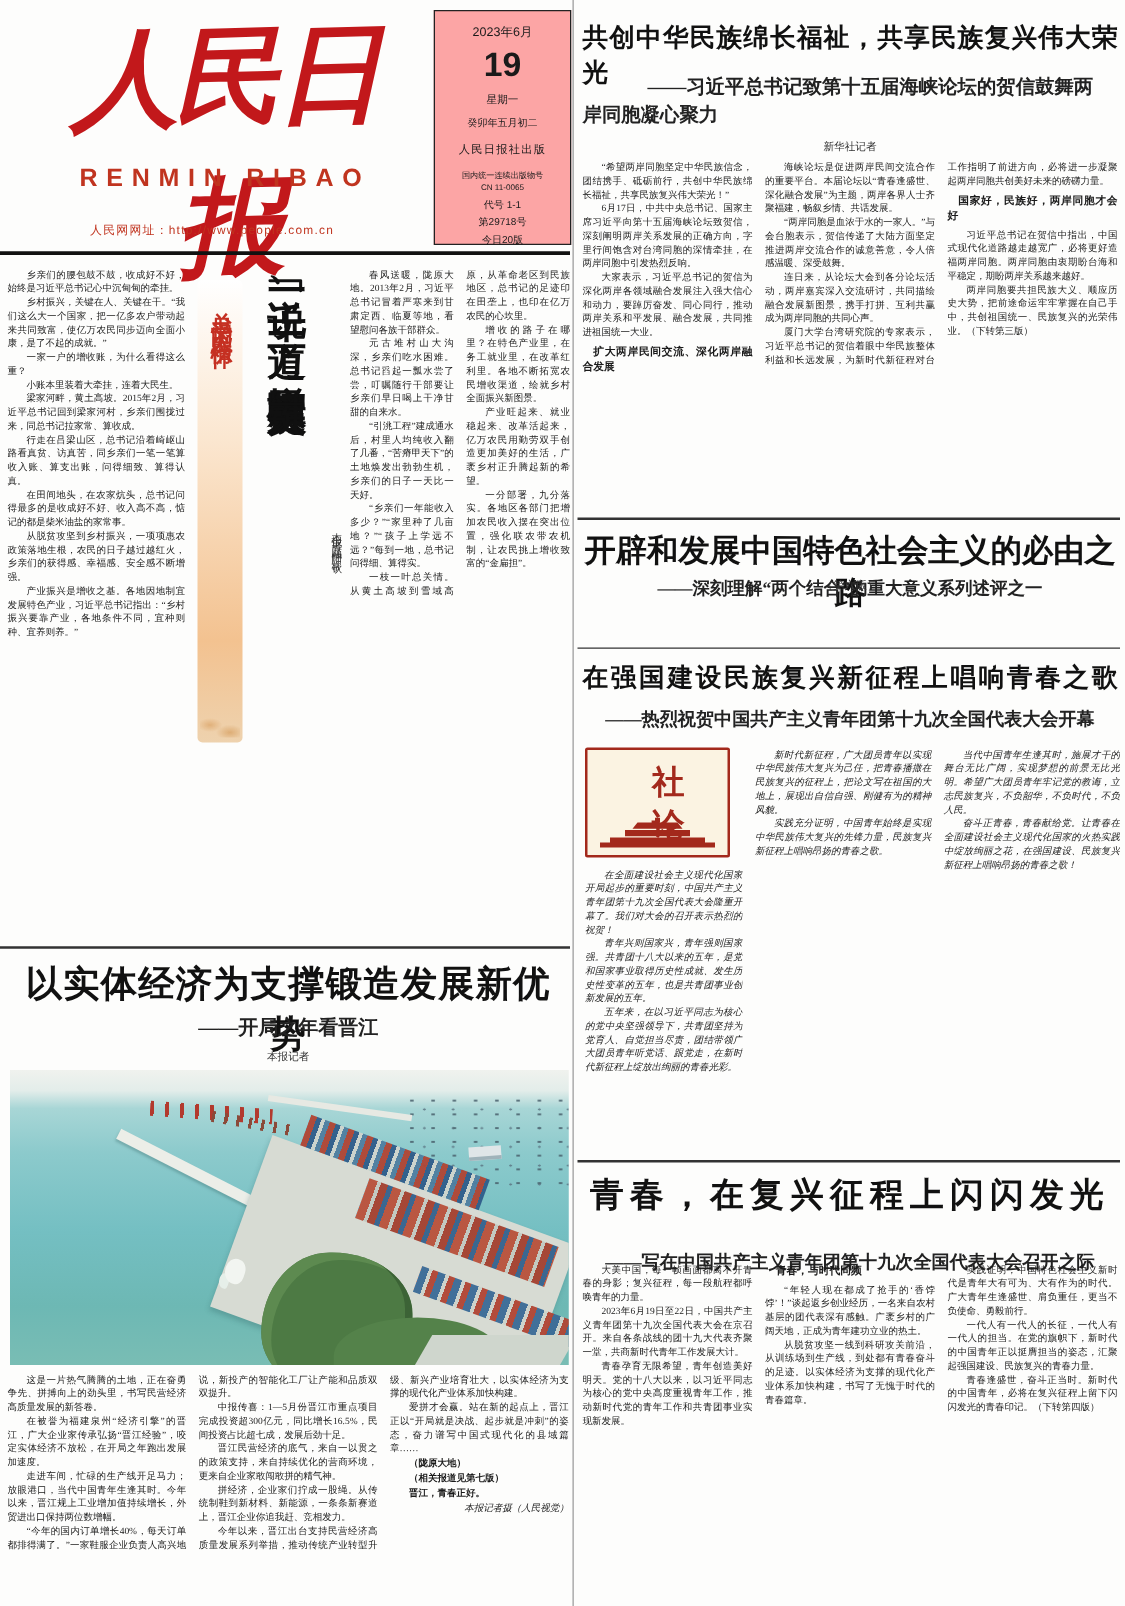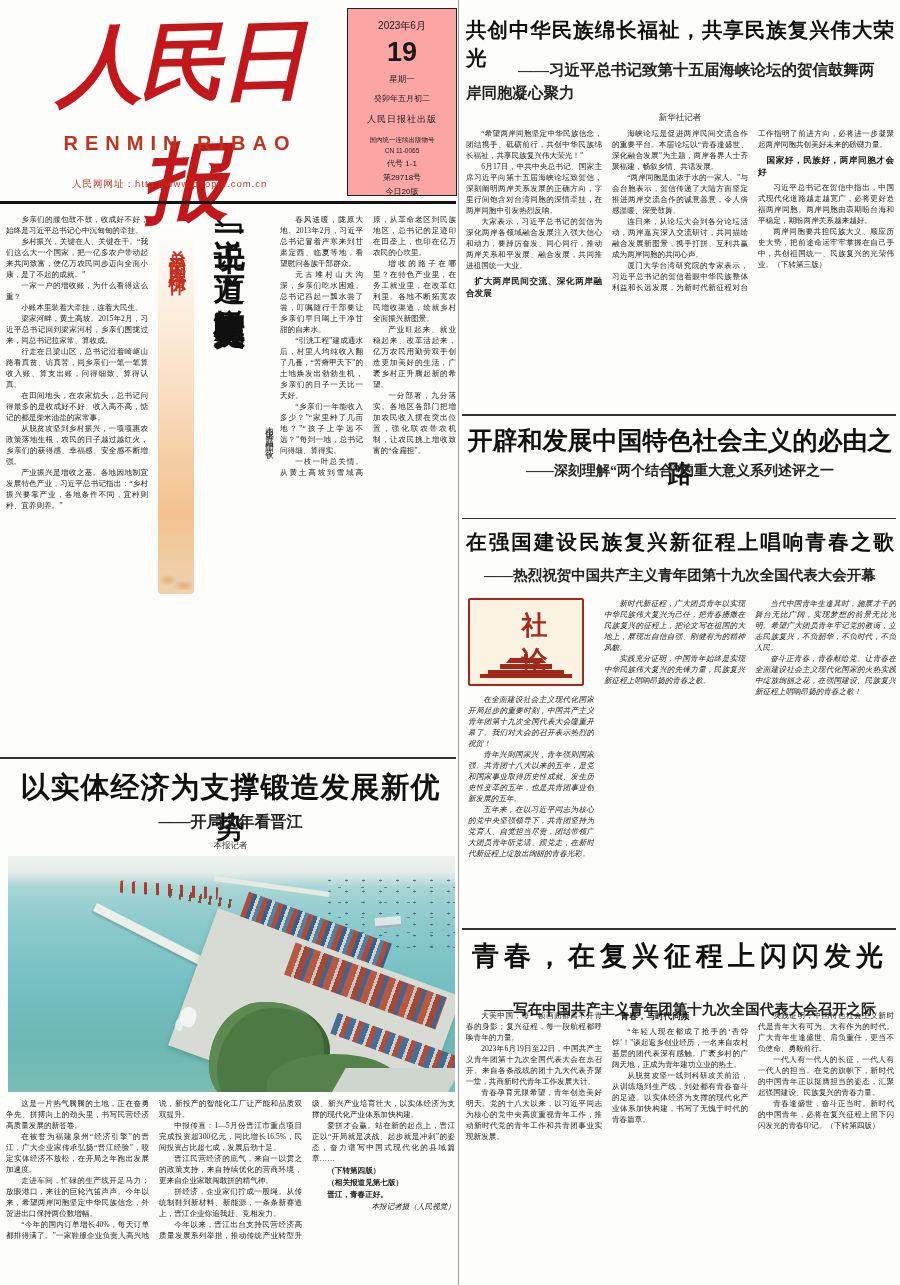--- a/index.html
+++ b/index.html
@@ -164,28 +164,28 @@
     <div class="cranes2"></div>
     <div class="green"></div>
     <div class="green2"></div>
     <div class="wake"></div>
     <div class="shore"></div>
   </div>
 
   <div class="abs cols" style="left:6px;top:1098px;width:449px;height:183px;column-count:3;">
       <p class="para">这是一片热气腾腾的土地，正在奋勇争先、拼搏向上的劲头里，书写民营经济高质量发展的新答卷。</p>
       <p class="para">在被誉为福建泉州“经济引擎”的晋江，广大企业家传承弘扬“晋江经验”，咬定实体经济不放松，在开局之年跑出发展加速度。</p>
-      <p class="para">走进车间，忙碌的生产线开足马力；放眼港口，来往的巨轮汽笛声声。今年以来，希望两岸同胞坚定中华民族信念，外贸进出口保持两位数增幅。</p>
+      <p class="para">走进车间，忙碌的生产线开足马力；放眼港口，当代中国青年生逢其时。今年以来，晋江规上工业增加值持续增长，外贸进出口保持两位数增幅。</p>
       <p class="para">“今年的国内订单增长40%，每天订单都排得满了。”一家鞋服企业负责人高兴地说，新投产的智能化工厂让产能和品质双双提升。</p>
       <p class="para">中报传喜：1—5月份晋江市重点项目完成投资超300亿元，同比增长16.5%，民间投资占比超七成，发展后劲十足。</p>
       <p class="para">晋江民营经济的底气，来自一以贯之的政策支持，来自持续优化的营商环境，更来自企业家敢闯敢拼的精气神。</p>
       <p class="para">拼经济，企业家们拧成一股绳。从传统制鞋到新材料、新能源，一条条新赛道上，晋江企业你追我赶、竞相发力。</p>
       <p class="para">今年以来，晋江出台支持民营经济高质量发展系列举措，推动传统产业转型升级、新兴产业培育壮大，以实体经济为支撑的现代化产业体系加快构建。</p>
       <p class="para">爱拼才会赢。站在新的起点上，晋江正以“开局就是决战、起步就是冲刺”的姿态，奋力谱写中国式现代化的县域篇章……</p>
-      <p class="bold-line">（下转第四版）</p>
+      <p class="bold-line">（陇原大地）</p>
       <p class="bold-line">（相关报道见第七版）</p>
       <p class="bold-line">晋江，青春正好。</p>
       <p class="credit">本报记者摄（人民视觉）</p>
     </div>
 
   <div class="abs headline" style="left:466px;top:16px;width:428px;font-size:20.5px;text-align:justify;text-align-last:justify;">共创中华民族绵长福祉，共享民族复兴伟大荣光</div>
   <div class="abs dashsub" style="left:466px;top:58px;width:420px;font-size:15.5px;line-height:23px;text-indent:52px;">——习近平总书记致第十五届海峡论坛的贺信鼓舞两岸同胞凝心聚力</div>
   <div class="abs byline" style="left:466px;top:112px;width:428px;">新华社记者</div>
   <div class="abs cols" style="left:466px;top:128px;width:428px;height:282px;column-count:3;">
       <p class="para">“希望两岸同胞坚定中华民族信念，团结携手、砥砺前行，共创中华民族绵长福祉，共享民族复兴伟大荣光！”</p>

